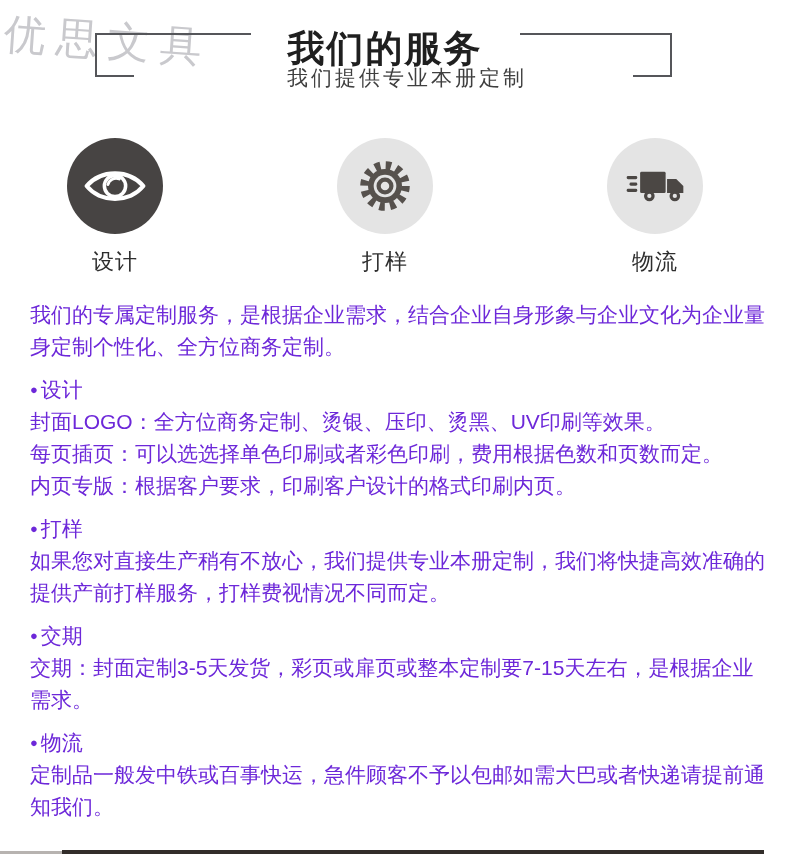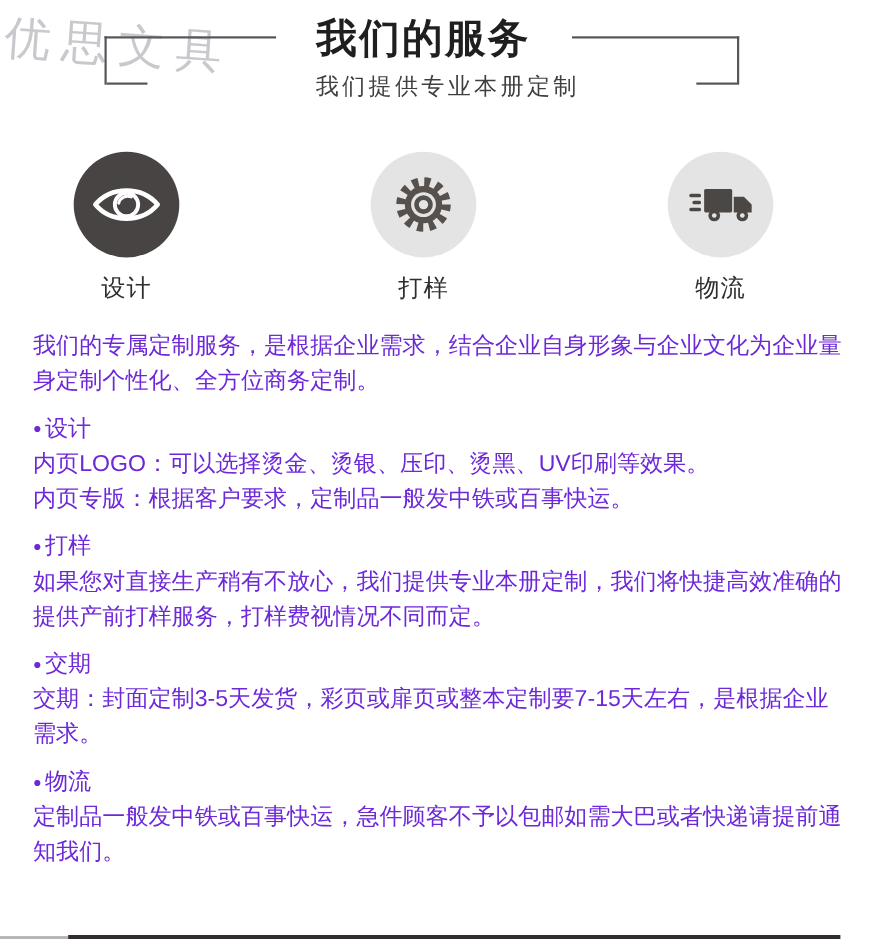--- a/index.html
+++ b/index.html
@@ -28,21 +28,21 @@
   }
   .bracket-right {
     left:520px; width:152px;
     border-top:2px solid #55565a; border-right:2px solid #55565a;
   }
   .bracket-right::after {
     content:""; position:absolute; right:0; bottom:0; width:37px;
     border-bottom:2px solid #55565a;
   }
   .header-title {
-    position:absolute; top:10px; left:0; width:770px; text-align:center;
+    position:absolute; top:24px; left:0; width:770px; text-align:center;
     font-size:37px; font-weight:bold; color:#1f1f1f; letter-spacing:2px;
   }
   .header-subtitle {
     position:absolute; top:64px; left:0; width:770px; text-align:center;
     font-size:21px; color:#3f3f3f; letter-spacing:3px;padding-left:44px;
   }
   .services-row {
     margin:20px 0 0 40px; width:690px;
     display:flex; justify-content:space-between;
   }
@@ -120,22 +120,23 @@
 
 </div>
 
 <div class="text-area">
   <div class="intro">我们的专属定制服务，是根据企业需求，结合企业自身形象与企业文化为企业量身定制个性化、全方位商务定制。</div>
   <div id="sections">
       <div class="section-heading">
         <span class="bullet">●</span>
         <span>设计</span>
       </div>
-      <div class="section-line">内页LOGO：可以选择烫金、烫银、压印、烫黑、UV印刷等效果。</div>
-      <div class="section-line">内页专版：根据客户要求，定制品一般发中铁或百事快运。</div>
+      <div class="section-line">封面LOGO：全方位商务定制、烫银、压印、烫黑、UV印刷等效果。</div>
+      <div class="section-line">每页插页：可以选选择单色印刷或者彩色印刷，费用根据色数和页数而定。</div>
+      <div class="section-line">内页专版：根据客户要求，印刷客户设计的格式印刷内页。</div>
       <div class="section-heading">
         <span class="bullet">●</span>
         <span>打样</span>
       </div>
       <div class="section-line">如果您对直接生产稍有不放心，我们提供专业本册定制，我们将快捷高效准确的提供产前打样服务，打样费视情况不同而定。</div>
       <div class="section-heading">
         <span class="bullet">●</span>
         <span>交期</span>
       </div>
       <div class="section-line">交期：封面定制3-5天发货，彩页或扉页或整本定制要7-15天左右，是根据企业需求。</div>

